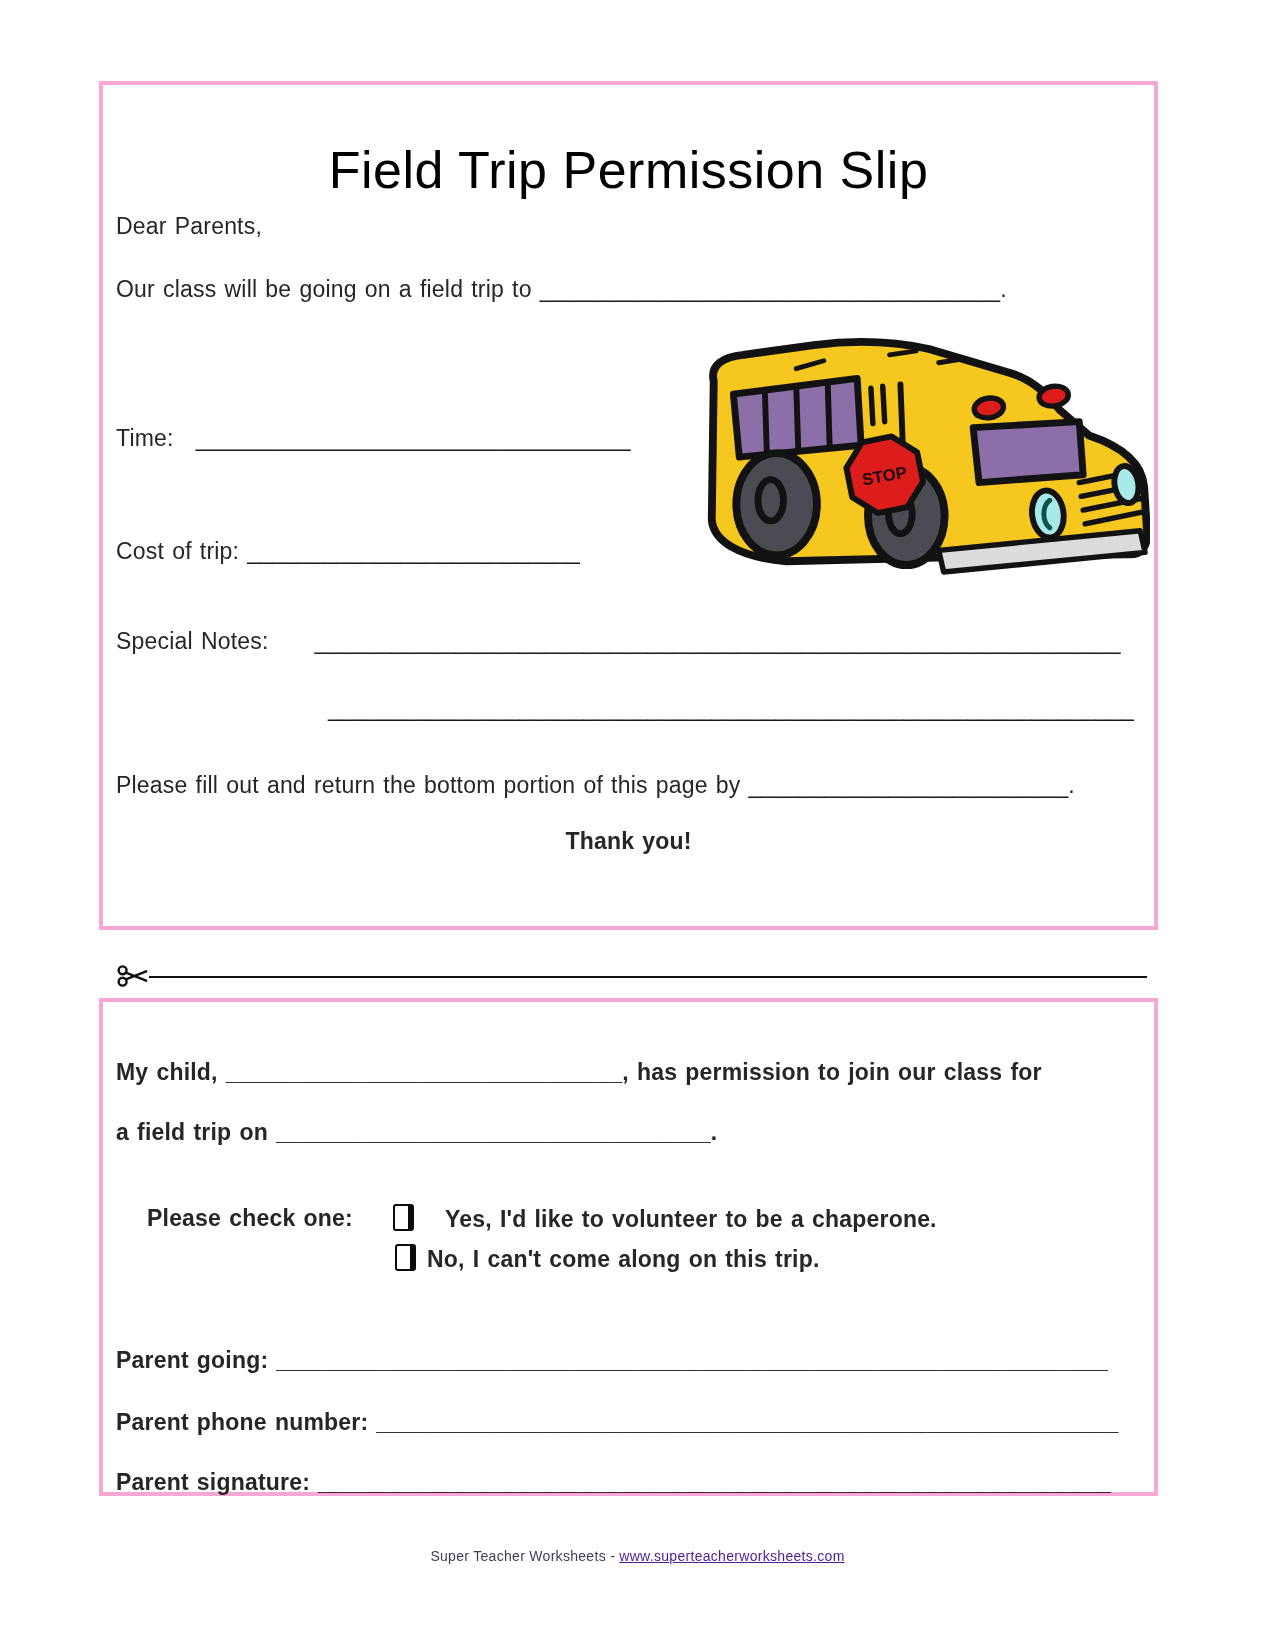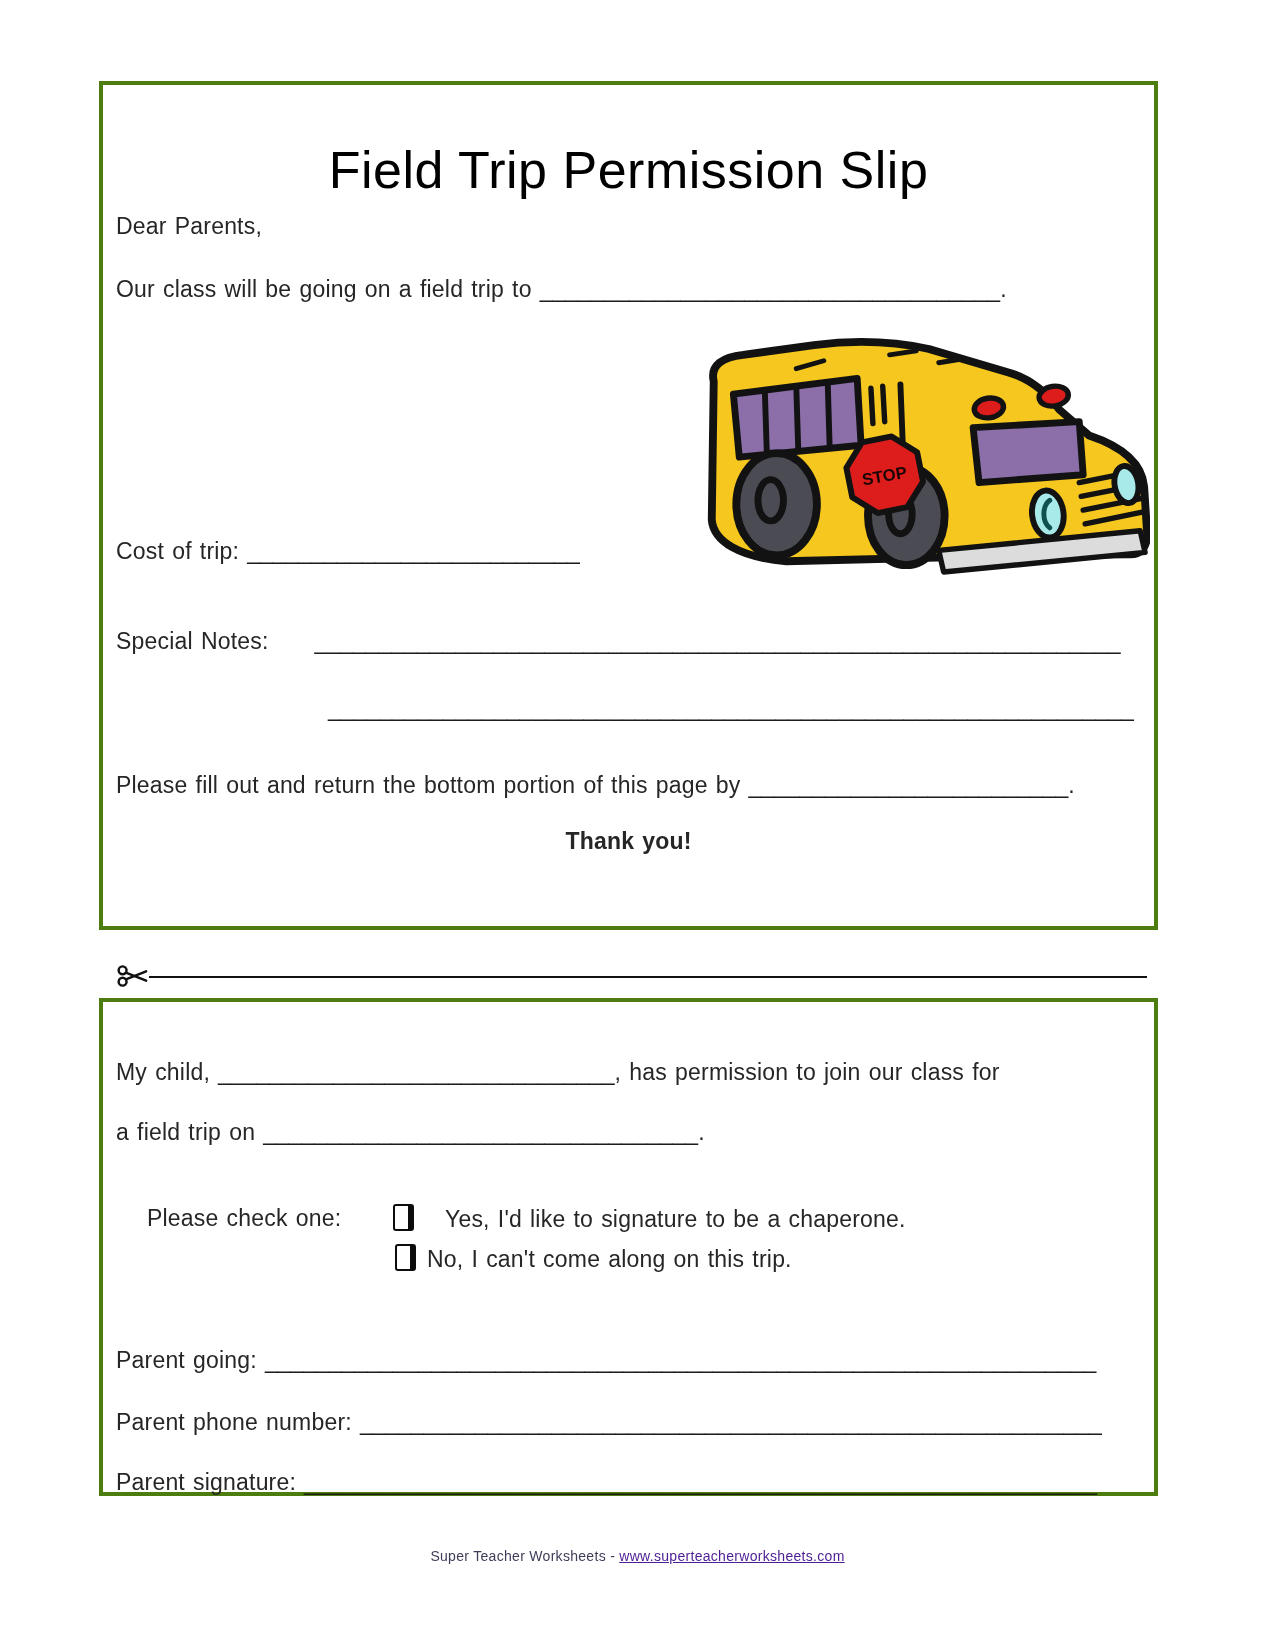--- a/index.html
+++ b/index.html
@@ -8,25 +8,25 @@
     width:1275px; height:1650px;
     font-family:"Liberation Sans", sans-serif;
     color:#262626;
   }
   .page { position:relative; width:1275px; height:1650px; background:#fff; overflow:hidden; }
 
   .box {
     position:relative;
     margin-left:99px;
     width:1059px;
-    border:4px solid #4d7c0f;
+    border:4px solid #f9a8d4;
     background:#fff;
   }
   .top-box { margin-top:81px; height:849px; }
-  .bottom-box { margin-top:7px; height:498px; }
+  .bottom-box { margin-top:7px; height:498px;font-weight:bold; }
 
   .row {
     position:absolute; left:13px; right:6px;
     font-size:23px; letter-spacing:0.2px; word-spacing:1.5px;
     white-space:nowrap; line-height:1.25; color:#262626;
   }
   .page-title {
     position:absolute; top:20px; left:0; right:0;
     text-align:center; font-size:52px; font-weight:400;
     color:#000; letter-spacing:0.5px; white-space:nowrap;
@@ -79,20 +79,23 @@
 
     <div class="row" style="top:127px">
       <span>Dear Parents,</span>
     </div>
 
     <div class="row" style="top:190px">
       <span>Our class will be going on a field trip to</span><span class="blank gap-s">____________________________________</span><span>.</span>
     </div>
 
 
+    <div class="row" style="top:339px">
+      <span>Time:</span><span class="blank gap-m">__________________________________</span>
+    </div>
 
     <div class="row" style="top:452px">
       <span>Cost of trip:</span><span class="blank gap-s">__________________________</span>
     </div>
 
     <div class="row" style="top:542px">
       <span>Special Notes:</span><span class="blank gap-l">_______________________________________________________________</span>
     </div>
 
     <div class="row" style="top:609px; left:225px">
@@ -160,21 +163,21 @@
       <span>My child,</span><span class="blank gap-s">_______________________________</span><span>, has permission to join our class for</span>
     </div>
 
     <div class="row" style="top:116px">
       <span>a field trip on</span><span class="blank gap-s">__________________________________</span><span>.</span>
     </div>
 
     <div class="row" style="top:202px; left:0; right:0">
       <span style="position:absolute; left:44px">Please check one:</span>
       <span class="checkbox" style="left:290px; top:0"></span>
-      <span style="position:absolute; left:342px; top:1px">Yes, I'd like to signature to be a chaperone.</span>
+      <span style="position:absolute; left:342px; top:1px">Yes, I'd like to volunteer to be a chaperone.</span>
     </div>
 
     <div class="row" style="top:242px; left:0; right:0">
       <span class="checkbox" style="left:292px; top:0"></span>
       <span style="position:absolute; left:324px; top:1px">No, I can't come along on this trip.</span>
     </div>
 
     <div class="row" style="top:344px">
       <span>Parent going:</span><span class="blank gap-s">_________________________________________________________________</span>
     </div>

